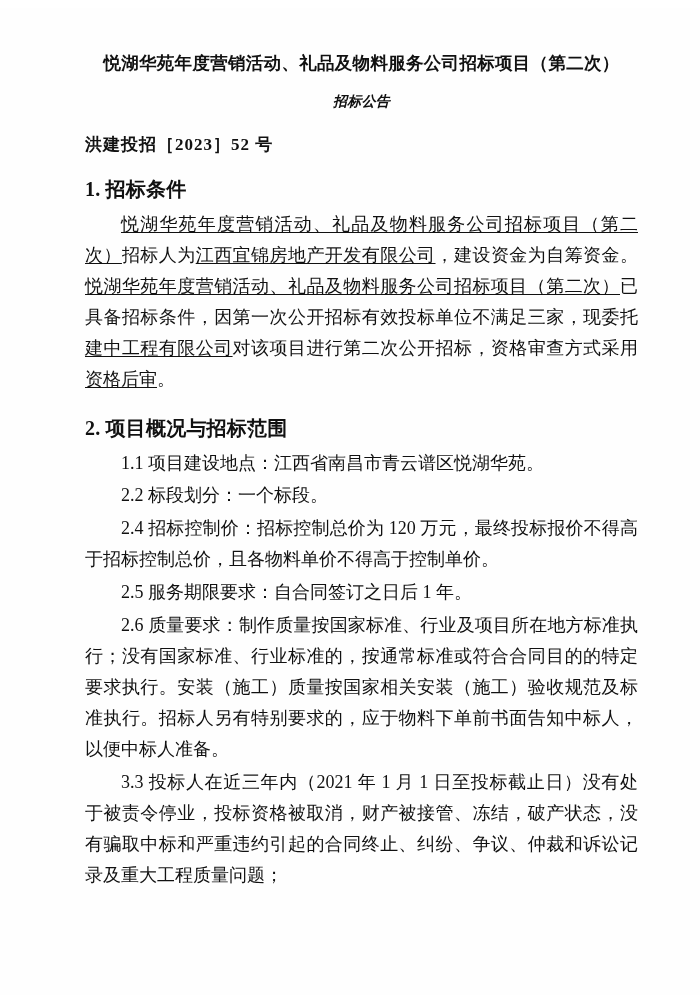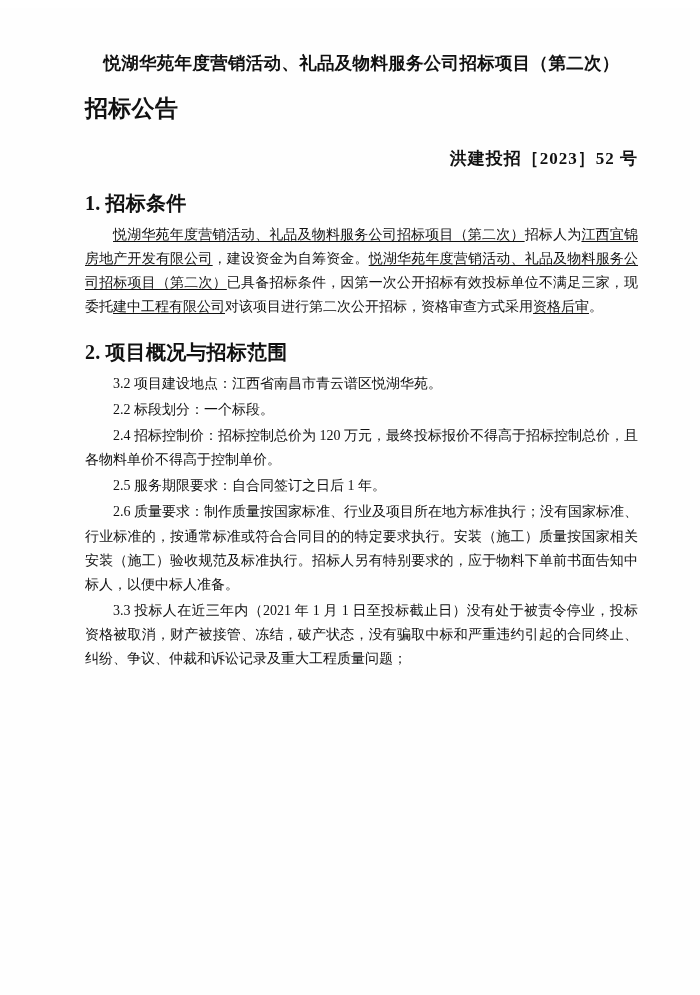--- a/index.html
+++ b/index.html
@@ -25,42 +25,43 @@
   }
   .doc-title {
     font-size: 17.5px;
     font-weight: bold;
     text-align: center;
     line-height: 1.55;
     letter-spacing: 0.3px;
     margin: 12px 0 0 0;
   }
   .doc-subtitle {
-    font-size: 23px;
+    font-size: 14px;
     font-weight: bold;
-    text-align: left;
+    text-align: center;
     line-height: 1.55;
     letter-spacing: 0.3px;
     margin: 14px 0 0 0;
+    font-style: italic;
   }
   .doc-docnum {
     font-size: 17px;
     font-weight: bold;
-    text-align: right;
+    text-align: left;
     letter-spacing: 1px;
     margin: 20px 0 0 0;
   }
   .section-heading {
     font-size: 20px;
     font-weight: bold;
     margin: 20px 0 6px 0;
     letter-spacing: 0.2px;
   }
   .para {
-    font-size: 14px;
+    font-size: 18px;
     line-height: 1.72;
     text-align: justify;
     text-justify: inter-ideograph;
     margin: 2px 0 0 0;
     text-indent: 2em;
     font-family: Liberation Serif, serif;
   }
   .u {
     text-decoration: underline;
     text-underline-offset: 2px;
@@ -72,21 +73,21 @@
 <div class="page">
 
   <div class="doc-title">悦湖华苑年度营销活动、礼品及物料服务公司招标项目（第二次）</div>
   <div class="doc-subtitle">招标公告</div>
   <div class="doc-docnum">洪建投招［2023］52 号</div>
 
   <div class="section-heading">1.  招标条件</div>
   <div class="para" id="rich-p1"><span class="u">悦湖华苑年度营销活动、礼品及物料服务公司招标项目（第二次）</span><span>招标人为</span><span class="u">江西宜锦房地产开发有限公司</span><span>，建设资金为自筹资金。</span><span class="u">悦湖华苑年度营销活动、礼品及物料服务公司招标项目（第二次）</span><span>已具备招标条件，因第一次公开招标有效投标单位不满足三家，现委托</span><span class="u">建中工程有限公司</span><span>对该项目进行第二次公开招标，资格审查方式采用</span><span class="u">资格后审</span><span>。</span></div>
 
   <div class="section-heading">2.  项目概况与招标范围</div>
-  <div class="para">3.2 项目建设地点：江西省南昌市青云谱区悦湖华苑。</div>
+  <div class="para">1.1 项目建设地点：江西省南昌市青云谱区悦湖华苑。</div>
   <div class="para">2.2 标段划分：一个标段。</div>
   <div class="para">2.4 招标控制价：招标控制总价为 120 万元，最终投标报价不得高于招标控制总价，且各物料单价不得高于控制单价。</div>
   <div class="para">2.5 服务期限要求：自合同签订之日后 1 年。</div>
   <div class="para">2.6 质量要求：制作质量按国家标准、行业及项目所在地方标准执行；没有国家标准、行业标准的，按通常标准或符合合同目的的特定要求执行。安装（施工）质量按国家相关安装（施工）验收规范及标准执行。招标人另有特别要求的，应于物料下单前书面告知中标人，以便中标人准备。</div>
 
   <div class="para">3.3 投标人在近三年内（2021 年 1 月 1 日至投标截止日）没有处于被责令停业，投标资格被取消，财产被接管、冻结，破产状态，没有骗取中标和严重违约引起的合同终止、纠纷、争议、仲裁和诉讼记录及重大工程质量问题；</div>
 
 </div>
 
 </body></html>

